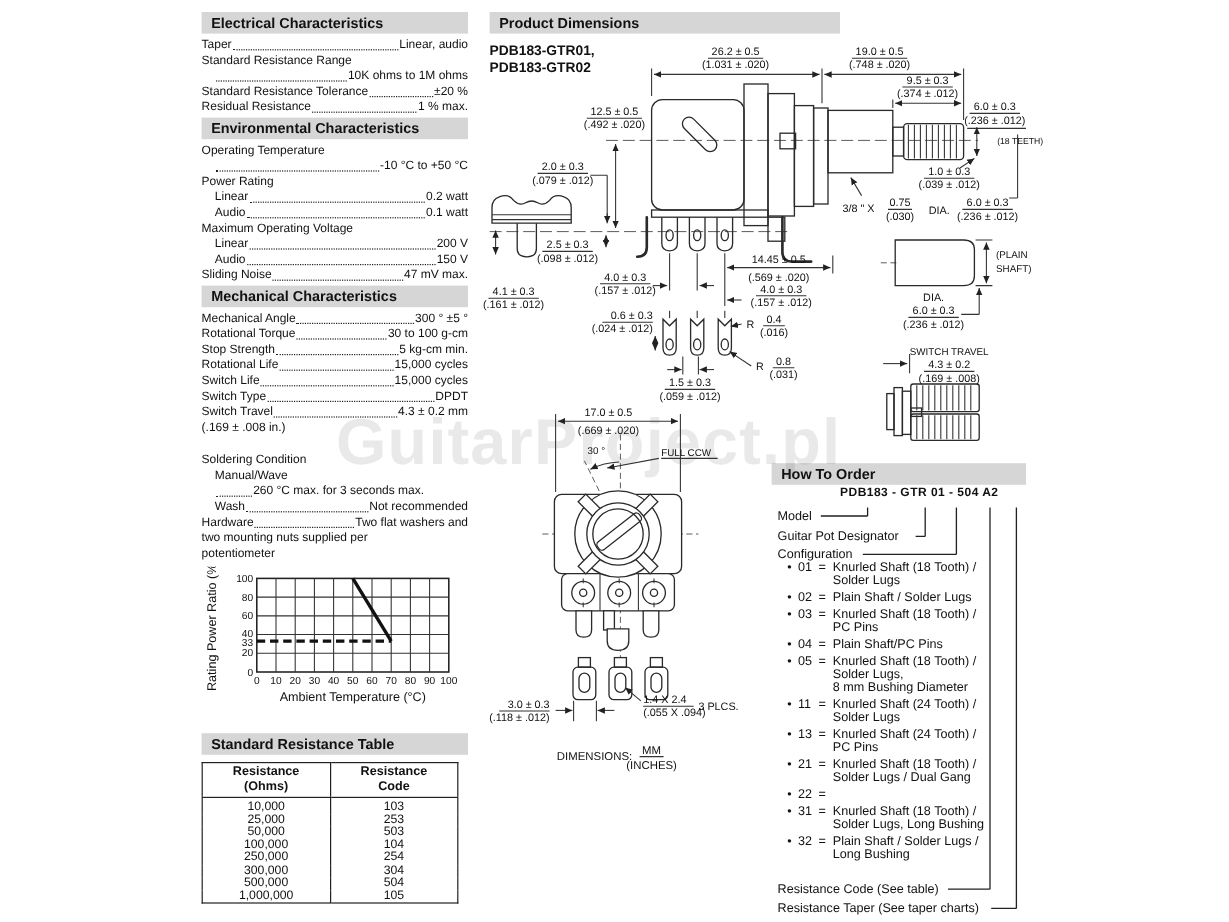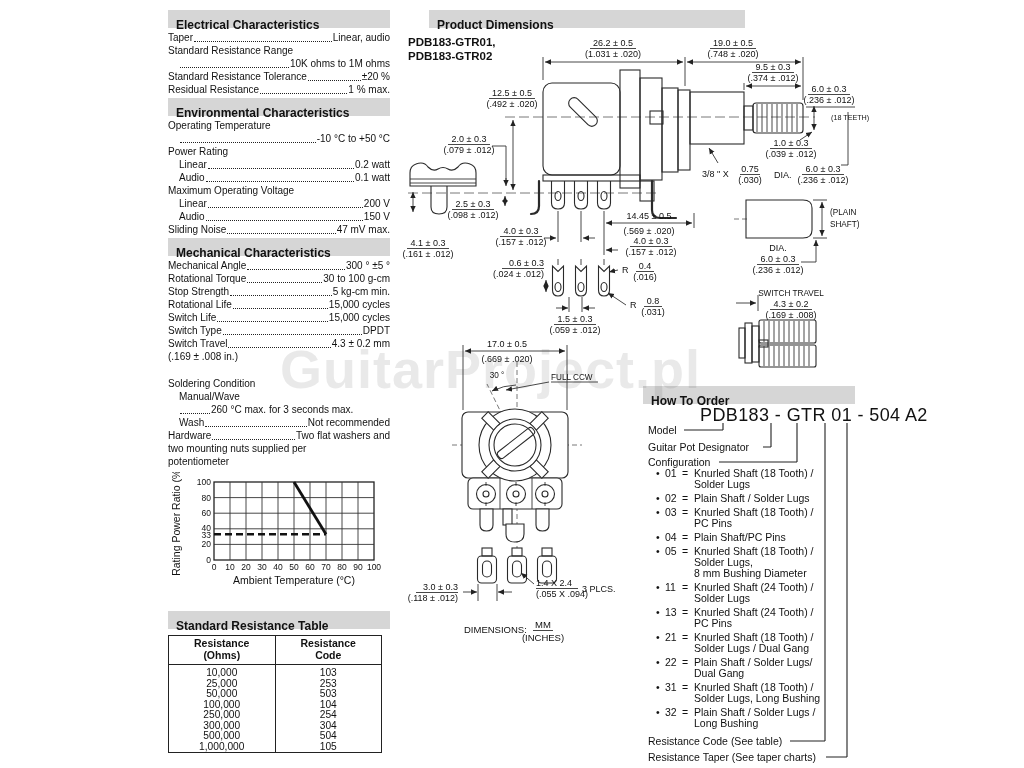--- a/index.html
+++ b/index.html
@@ -1,54 +1,54 @@
 <!DOCTYPE html>
 <html><head>
 <meta charset="utf-8">
 <style>
   html,body{margin:0;padding:0;background:#fff}
   .page{position:relative;width:1024px;height:768px;background:#fff;overflow:hidden;
         font-family:"Liberation Sans",sans-serif;color:#111}
   .watermark{position:absolute;left:280px;top:338px;width:490px;font-size:54px;font-weight:bold;
              letter-spacing:1px;color:rgba(70,70,70,0.12);white-space:nowrap;z-index:6;pointer-events:none}
   .bar{background:#d6d6d6;height:18px;font-size:12px;font-weight:bold;line-height:15px;
-       padding:8px 0 0 8px;box-sizing:border-box}
+       padding:2px 0 0 8px;box-sizing:border-box}
   
   .col-left{position:absolute;left:168px;top:10px;width:222px}
   .crows{font-size:10px;line-height:13px;margin-top:3px;margin-bottom:2px}
   .crow{display:flex;align-items:flex-end}
   .crow .lbl{white-space:nowrap}
   .crow .dots{flex:1;border-bottom:1.6px dotted #222;margin:0 1px 2.5px 1px;min-width:6px}
   .crow .fdots{flex:0 0 30px;border-bottom:1.6px dotted #222;margin:0 1px 2.5px 1px}
   .crow .val{white-space:nowrap}
   .crow.ind{padding-left:11px}
   .crow.right{justify-content:flex-start}
   .mt{margin-top:14px}
   .chart{display:block;margin-top:4px}
   .ctext{font-family:"Liberation Sans",sans-serif;fill:#111}
   .rtable{border-collapse:collapse;width:214px;margin-top:6px;table-layout:fixed;border:1.6px solid #222}
   .rtable th{font-size:10.5px;line-height:11.5px;padding:2px 12px 3px;border-bottom:1.6px solid #222;text-align:center}
   .rtable td{font-size:10.2px;line-height:10.5px;text-align:center;padding:0}
   .rtable .c2{border-left:1.2px solid #222}
   .rtable tr.first td{padding-top:3px}
   
-  .pd-bar{position:absolute;left:429px;top:10px;width:316px}
+  .pd-bar{position:absolute;left:408px;top:10px;width:292px}
   .drawing{position:absolute;left:400px;top:0;width:624px;height:660px}
   .out{fill:none;stroke:#2a2a2a;stroke-width:1.1}
   .outw{fill:#fff;stroke:#2a2a2a;stroke-width:1.1}
   .thk{fill:none;stroke:#2a2a2a;stroke-width:2.2;stroke-linecap:round}
   .dim{fill:none;stroke:#333;stroke-width:0.9}
   .cl{fill:none;stroke:#555;stroke-width:0.8;stroke-dasharray:10 4}
   .cl2{fill:none;stroke:#555;stroke-width:0.8;stroke-dasharray:5 3}
   .dt{font-family:"Liberation Sans",sans-serif;font-size:9px;fill:#111}
   .s8{font-size:8.2px}.s7{font-size:7.2px}.s95{font-size:9.5px}
   .mdl{font-family:"Liberation Sans",sans-serif;font-size:11.5px;font-weight:bold;fill:#111}
   
   .hto-bar{position:absolute;left:643px;top:386px;width:212px;z-index:4}
-  .hto-part{position:absolute;left:700px;top:405px;font-size:18px;font-weight:normal;letter-spacing:0.4px;z-index:4}
+  .hto-part{position:absolute;left:700px;top:405px;font-size:10px;font-weight:bold;letter-spacing:0.4px;z-index:4}
   .hto-label{position:absolute;font-size:10.5px;z-index:4;white-space:nowrap}
   .cfg-list{position:absolute;left:656px;top:468px;width:208px;z-index:4}
   .cfg{display:flex;font-size:10.5px;line-height:11px;margin-bottom:3px}
   .cfg .bu{width:9px}
   .cfg .co{width:17px}
   .cfg .eq{width:12px}
   .cfg .de{white-space:pre-line;flex:1}
   .hto-lines{position:absolute;left:643px;top:404px;z-index:3}
 </style>
 </head>
@@ -575,22 +575,20 @@
         <span class="bu">•</span>
         <span class="co">21</span>
         <span class="eq">=</span>
         <span class="de">Knurled Shaft (18 Tooth) /
 Solder Lugs / Dual Gang</span>
       </div>
     <div class="cfg">
         <span class="bu">•</span>
         <span class="co">22</span>
         <span class="eq">=</span>
-        <span class="de">Plain Shaft / Solder Lugs/
-Dual Gang</span>
       </div>
     <div class="cfg">
         <span class="bu">•</span>
         <span class="co">31</span>
         <span class="eq">=</span>
         <span class="de">Knurled Shaft (18 Tooth) /
 Solder Lugs, Long Bushing</span>
       </div>
     <div class="cfg">
         <span class="bu">•</span>

